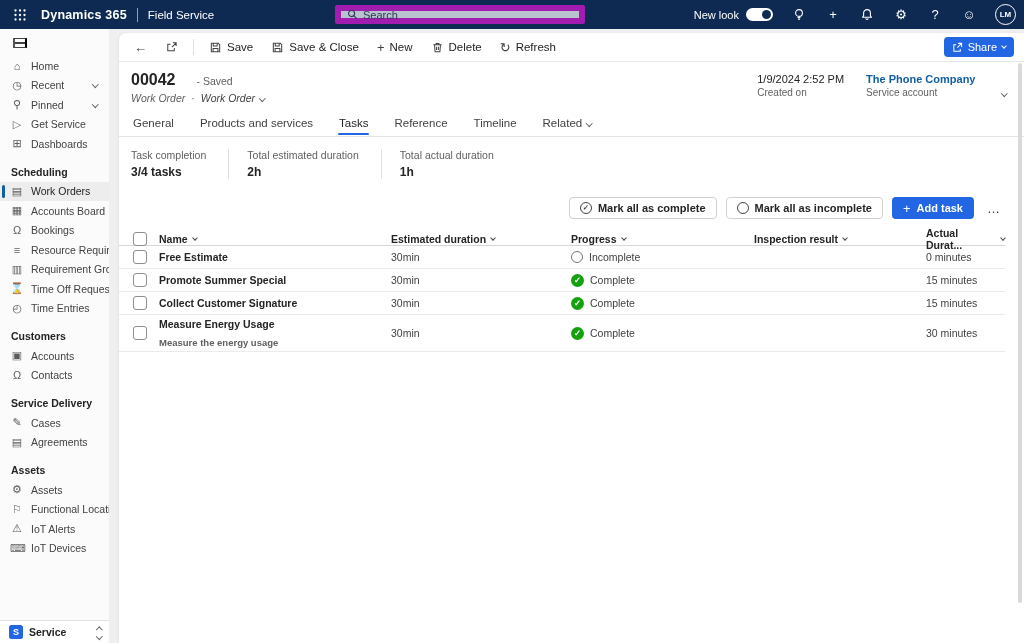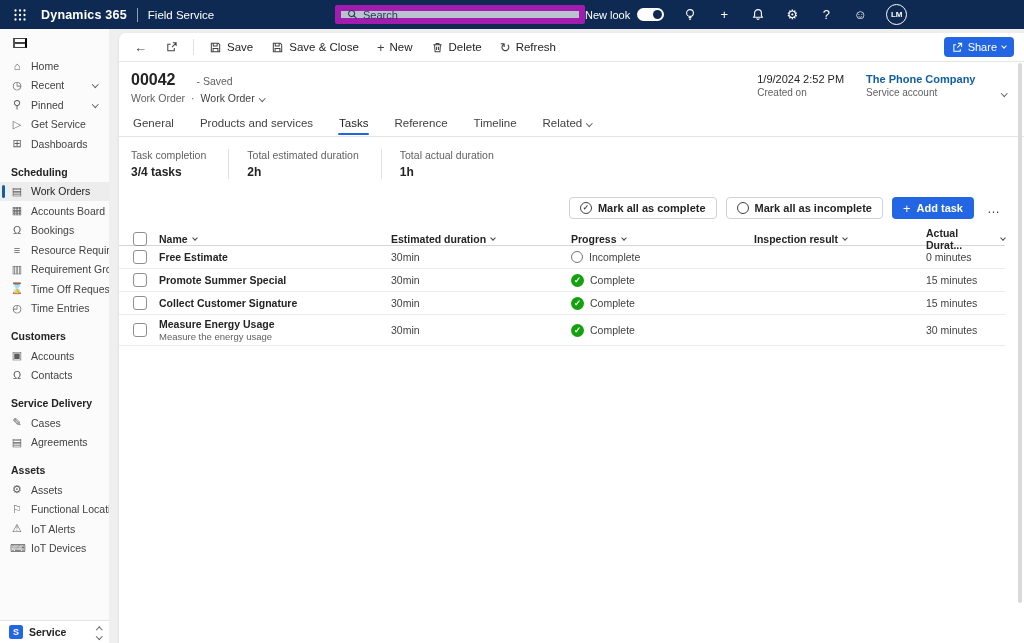--- a/index.html
+++ b/index.html
@@ -10,21 +10,21 @@
   
   .topbar { position:absolute; top:0; left:0; width:1024px; height:29px; background:#0e2a52; display:flex; align-items:center; color:#fff; }
   .tb-left { display:flex; align-items:center; gap:10px; padding-left:9px; width:335px; }
   .waffle { width:22px; height:22px; display:flex; align-items:center; justify-content:center; background:none; border:none; cursor:pointer; }
   .tb-brand { font-weight:bold; font-size:12.5px; letter-spacing:.2px; cursor:pointer; }
   .tb-sep { width:1px; height:14px; background:rgba(255,255,255,.55); }
   .tb-app { font-size:11.5px; cursor:pointer; }
   .tb-search { width:250px; height:19px; background:#b9c2cf; border:6px solid #a21caf; border-radius:2px; display:flex; align-items:center; gap:5px; padding:0 6px; }
   .tb-search input { flex:1; border:none; background:transparent; font-family:inherit; font-size:11px; color:#1f2a3d; outline:none; }
   .tb-search input::placeholder { color:#2b3a52; }
-  .tb-right { flex:1; display:flex; align-items:center; justify-content:flex-start; gap:18px; padding-right:28px; }
+  .tb-right { flex:1; display:flex; align-items:center; justify-content:flex-end; gap:18px; padding-right:8px; }
   .newlook { display:flex; align-items:center; gap:7px; font-size:11px; }
   .toggle { width:27px; height:13px; background:#fff; border-radius:7px; position:relative; cursor:pointer; }
   .toggle .knob { position:absolute; right:2px; top:2px; width:9px; height:9px; border-radius:50%; background:#0e2a52; }
   .tb-ic { width:16px; height:16px; display:flex; align-items:center; justify-content:center; font-size:13px; color:#fff; background:none; border:none; cursor:pointer; line-height:1; }
   .avatar { width:21px; height:21px; border-radius:50%; border:1.5px solid #fff; display:flex; align-items:center; justify-content:center; font-size:8px; font-weight:bold; cursor:pointer; }
 
   
   .sidebar { position:absolute; top:29px; left:0; width:109px; height:614px; background:#fbfbfb; display:flex; flex-direction:column; }
   .side-scroll { flex:1; overflow:hidden; padding-top:6px; }
   .burger { width:14px; height:10px; margin:3px 0 8px 13px; border-top:1.6px solid #424242; border-bottom:1.6px solid #424242; position:relative; background:none; cursor:pointer; }
@@ -55,21 +55,21 @@
   .cmd-div { width:1px; height:16px; background:#e0e0e0; margin:0 4px; }
   .share-btn { margin-left:auto; display:flex; align-items:center; gap:5px; height:20px; padding:0 8px; background:#2266e3; color:#fff; border:none; border-radius:4px; font-family:inherit; font-size:11px; cursor:pointer; }
   .share-btn .caret { border-color:#fff; width:4px; height:4px; margin-top:-2px; }
   .card-hr { height:1px; background:#e5e5e5; }
 
   
   .rec-head { display:flex; align-items:flex-start; padding:9px 14px 6px 12px; }
   .rec-title-line { display:flex; align-items:baseline; gap:21px; }
   .rec-id { font-size:16px; font-weight:bold; }
   .rec-saved { font-size:10.5px; color:#616161; }
-  .rec-sub { margin-top:3px; display:flex; align-items:center; gap:6px; font-size:10.5px; color:#616161; }
+  .rec-sub { margin-top:3px; display:flex; align-items:center; gap:6px; font-size:10.5px; color:#616161;font-style:italic; }
   .rec-sub .formsel { display:flex; align-items:center; gap:5px; cursor:pointer; color:#424242; }
   .rec-right { margin-left:auto; display:flex; align-items:flex-start; gap:22px; padding-top:2px; }
   .stat { text-align:left; }
   .stat .v { font-size:11px; color:#242424; }
   .stat .v.link { color:#115ea3; font-weight:bold; cursor:pointer; }
   .stat .l { font-size:10px; color:#616161; margin-top:2px; }
   .head-caret { margin-top:6px; padding:4px; background:none; border:none; cursor:pointer; }
 
   
   .tabs { display:flex; align-items:center; gap:24px; padding:4px 14px 0 13px; height:26px; }
@@ -94,21 +94,21 @@
 
   
   .tgrid { margin-right:19px; }
   .trow { display:grid; grid-template-columns:26px 232px 180px 183px 172px 1fr; align-items:center; padding-left:14px; }
   .thead { height:19px; border-bottom:1px solid #d6d6d6; color:#242424; }
   .th { display:flex; align-items:center; gap:5px; font-size:10.5px; font-weight:bold; cursor:pointer; }
   .th .caret, .sortc { width:4px; height:4px; border-color:#424242; margin-top:-2px; }
   .tr { min-height:23px; border-bottom:1px solid #ebebeb; cursor:pointer; }
   .cb { width:14px; height:14px; border:1px solid #8f8f8f; border-radius:3px; background:#fff; cursor:pointer; }
   .cell-name { font-size:10.5px; font-weight:bold; color:#242424; }
-  .cell-sub { font-size:9.5px; font-weight:normal; color:#616161; margin-top:1px; }
+  .cell-sub { font-size:9.5px; font-weight:bold; color:#616161; margin-top:7px; }
   .cell { font-size:10.5px; color:#424242; }
   .prog { display:flex; align-items:center; gap:6px; }
   .p-done { width:13px; height:13px; border-radius:50%; background:#13a10e; color:#fff; font-size:8.5px; font-weight:bold; display:flex; align-items:center; justify-content:center; flex:none; }
   .p-open { width:12px; height:12px; border:1.3px solid #757575; border-radius:50%; flex:none; }
   .tall { padding-top:3px; padding-bottom:3px; }
 
   .vscroll { position:absolute; top:30px; right:2px; width:4px; height:540px; border-radius:2px; background:#d9d9d9; }
 </style>
 </head>
 <body>

